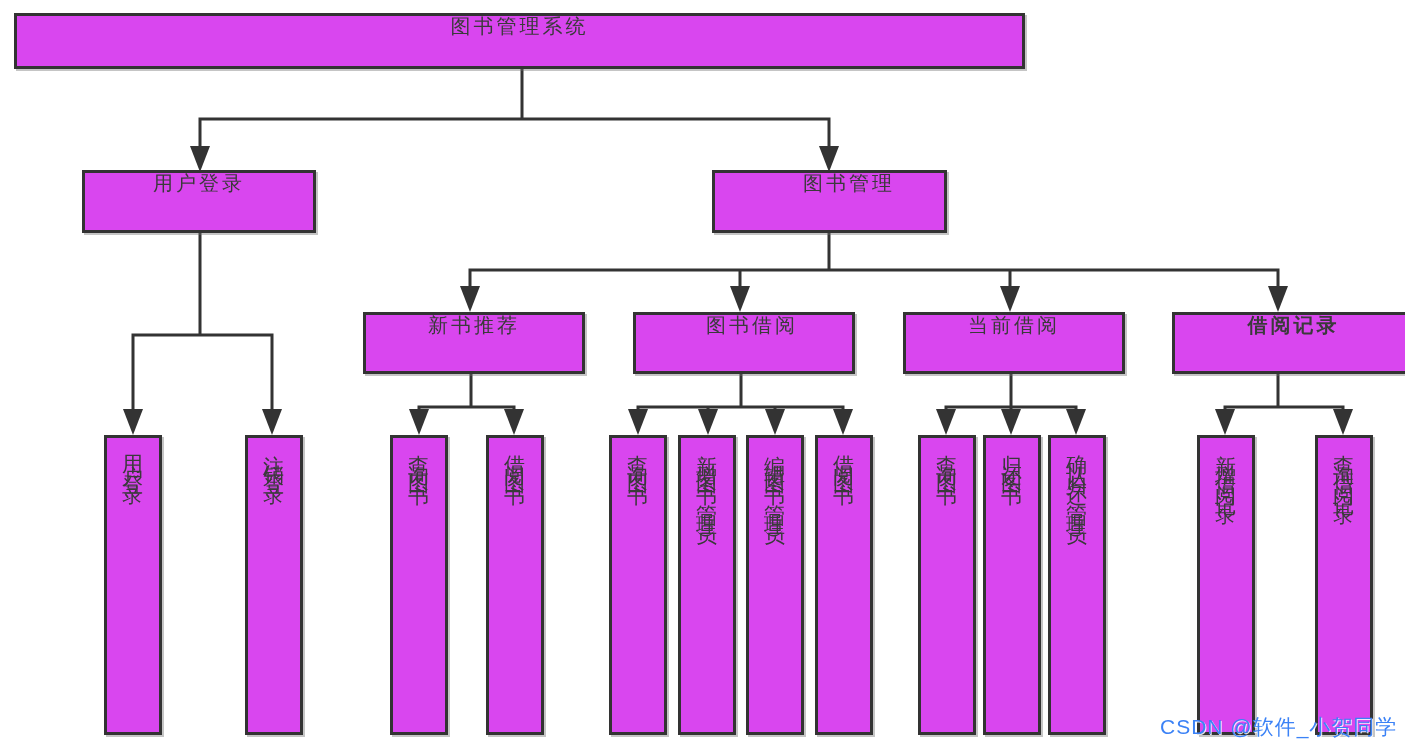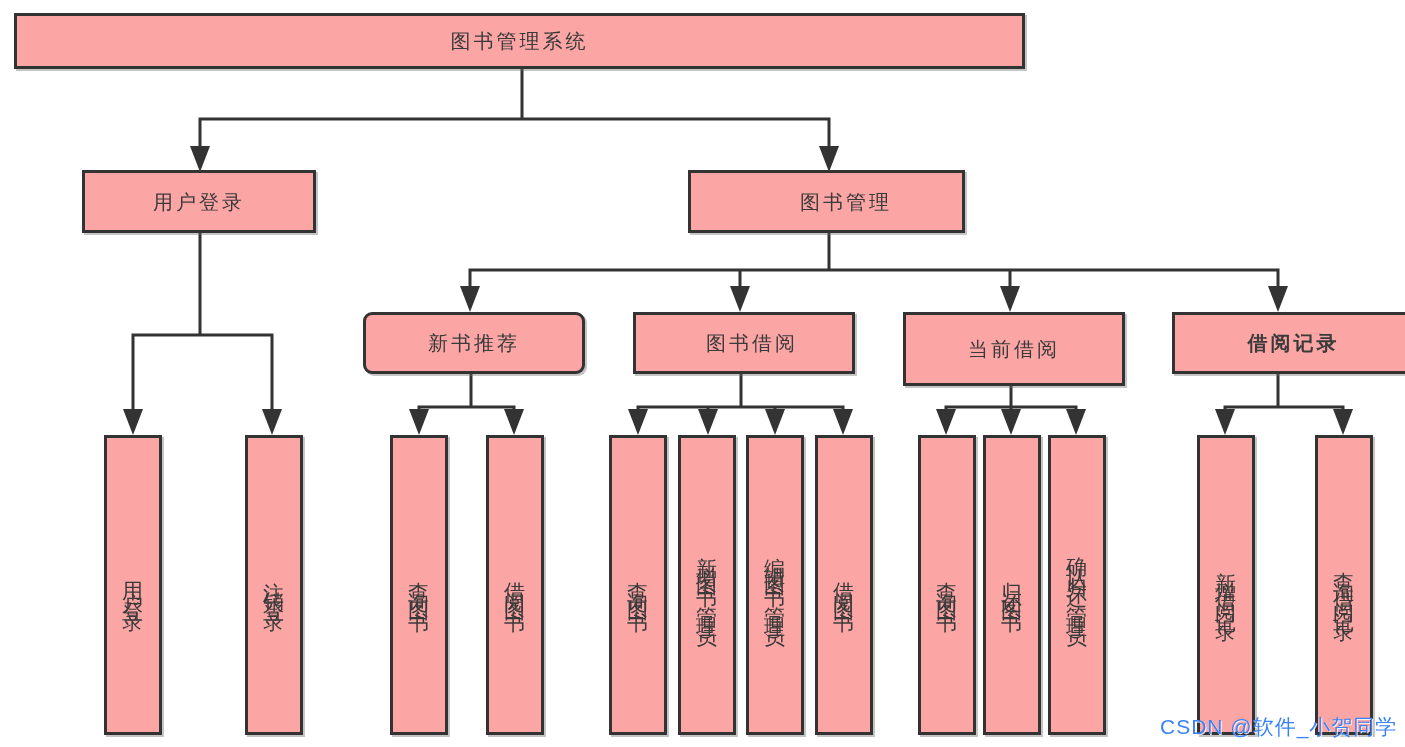--- a/index.html
+++ b/index.html
@@ -13,25 +13,24 @@
   }
   .connectors {
     position: absolute;
     left: 0; top: 0;
     width: 1405px; height: 747px;
     z-index: 1;
   }
   .node {
     position: absolute;
     box-sizing: border-box;
-    background: #fca5a5;
+    background: #d946ef;
     border: 3px solid #333333;
     box-shadow: 2px 2px 0 rgba(110,110,110,0.40);
     display: flex;
-    align-items: center;
     justify-content: center;
     color: #3a3a3a;
     z-index: 2;
   }
   .node .label-h {
     font-size: 20px;
     letter-spacing: 3px;
     line-height: 1;
     white-space: nowrap;
   }
@@ -92,31 +91,31 @@
     </g>
   </svg>
 
   <div class="node" style="left:14px; top:13px; width:1011px; height:56px;">
     <span class="label-h">图书管理系统</span>
   </div>
 
   <div class="node" style="left:82px; top:170px; width:234px; height:63px;">
     <span class="label-h">用户登录</span>
   </div>
-  <div class="node" style="left:688px; top:170px; width:277px; height:63px;padding-left:39px;">
+  <div class="node" style="left:712px; top:170px; width:235px; height:63px;padding-left:39px;">
     <span class="label-h">图书管理</span>
   </div>
 
-  <div class="node" style="left:363px; top:312px; width:222px; height:62px;border-radius:9px;">
+  <div class="node" style="left:363px; top:312px; width:222px; height:62px;">
     <span class="label-h">新书推荐</span>
   </div>
   <div class="node" style="left:633px; top:312px; width:222px; height:62px;padding-left:16px;">
     <span class="label-h">图书借阅</span>
   </div>
-  <div class="node" style="left:903px; top:312px; width:222px; height:74px;">
+  <div class="node" style="left:903px; top:312px; width:222px; height:62px;">
     <span class="label-h">当前借阅</span>
   </div>
   <div class="node" style="left:1172px; top:312px; width:243px; height:62px;font-weight:bold;">
     <span class="label-h">借阅记录</span>
   </div>
 
   <div class="node leaf" style="left:104px;">
     <span class="label-v">用户登录</span>
   </div>
   <div class="node leaf" style="left:245px;">

